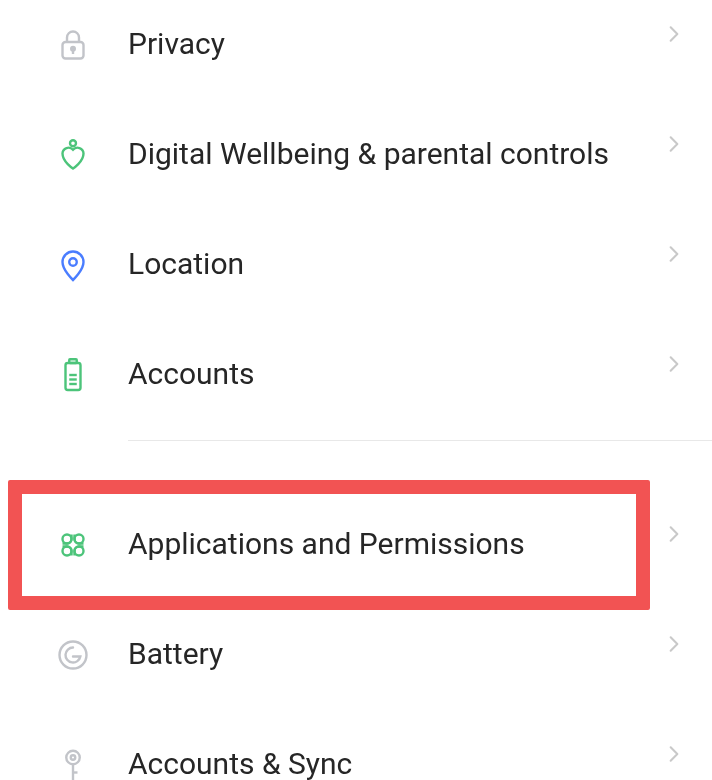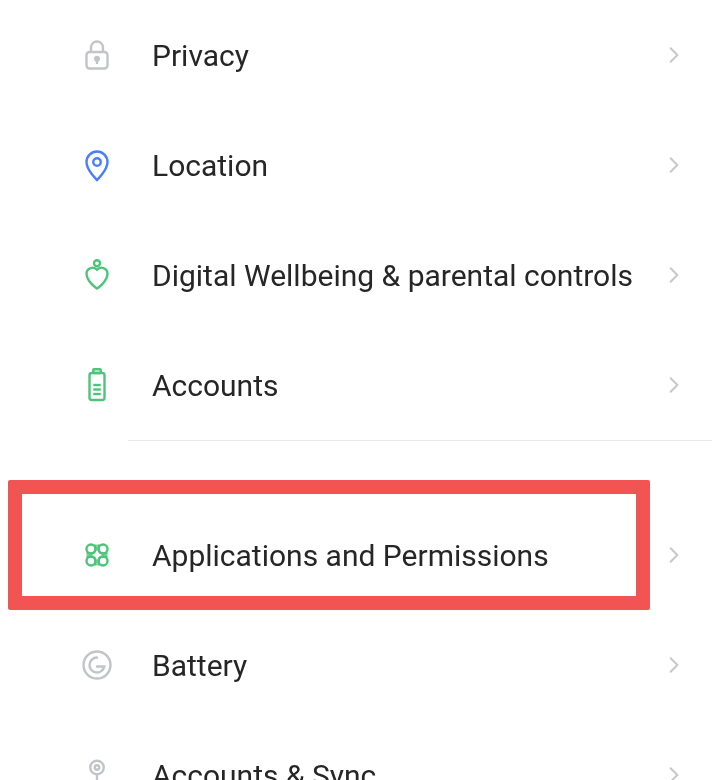--- a/index.html
+++ b/index.html
@@ -10,22 +10,21 @@
       height:780px;
       overflow:hidden;
       position:relative;
     }
     .settings-list {
       width:100%;
       list-style:none;
     }
     .settings-item {
       display:flex;
-      align-items:center;
-      padding:24px 28px 24px 76px;
+      padding:24px 28px 24px 52px;
       cursor:pointer;
       position:relative;
       min-height:110px;
     }
     .settings-item .icon {
       width:42px; height:42px;
       flex:0 0 42px;
       display:flex; align-items:center; justify-content:center;
       margin-right:34px;
     }
@@ -75,41 +74,41 @@
     <span class="label">Privacy</span>
     <span class="chevron">
       <svg viewBox="0 0 24 24" width="20" height="20" fill="none" stroke="#c9c9c9" stroke-width="2.5" stroke-linecap="round" stroke-linejoin="round">
           <polyline points="8 4 16 12 8 20"></polyline>
         </svg>
     </span>
   </li>
 
   <li class="settings-item">
     <span class="icon">
-      <svg viewBox="0 0 24 24" width="36" height="36" fill="none" stroke="#4a7dff" stroke-width="1.6">
-        <path d="M12 22s7-6.5 7-12a7 7 0 1 0-14 0c0 5.5 7 12 7 12z"></path>
-        <circle cx="12" cy="10" r="2.5"></circle>
+      <svg viewBox="0 0 24 24" width="36" height="36" fill="none" stroke="#4cc47a" stroke-width="1.6">
+        <circle cx="12" cy="4.2" r="2"></circle>
+        <path d="M12 21s-7-4.5-7-10a4 4 0 0 1 7-2.5A4 4 0 0 1 19 11c0 5.5-7 10-7 10z"></path>
       </svg>
     </span>
-    <span class="label">Location</span>
+    <span class="label">Digital Wellbeing &amp; parental controls</span>
     <span class="chevron">
       <svg viewBox="0 0 24 24" width="20" height="20" fill="none" stroke="#c9c9c9" stroke-width="2.5" stroke-linecap="round" stroke-linejoin="round">
           <polyline points="8 4 16 12 8 20"></polyline>
         </svg>
     </span>
   </li>
 
   <li class="settings-item">
     <span class="icon">
-      <svg viewBox="0 0 24 24" width="36" height="36" fill="none" stroke="#4cc47a" stroke-width="1.6">
-        <circle cx="12" cy="4.2" r="2"></circle>
-        <path d="M12 21s-7-4.5-7-10a4 4 0 0 1 7-2.5A4 4 0 0 1 19 11c0 5.5-7 10-7 10z"></path>
+      <svg viewBox="0 0 24 24" width="36" height="36" fill="none" stroke="#4a7dff" stroke-width="1.6">
+        <path d="M12 22s7-6.5 7-12a7 7 0 1 0-14 0c0 5.5 7 12 7 12z"></path>
+        <circle cx="12" cy="10" r="2.5"></circle>
       </svg>
     </span>
-    <span class="label">Digital Wellbeing &amp; parental controls</span>
+    <span class="label">Location</span>
     <span class="chevron">
       <svg viewBox="0 0 24 24" width="20" height="20" fill="none" stroke="#c9c9c9" stroke-width="2.5" stroke-linecap="round" stroke-linejoin="round">
           <polyline points="8 4 16 12 8 20"></polyline>
         </svg>
     </span>
   </li>
 
   <li class="settings-item">
     <span class="icon">
       <svg viewBox="0 0 24 24" width="36" height="36" fill="none" stroke="#4cc47a" stroke-width="1.6">

